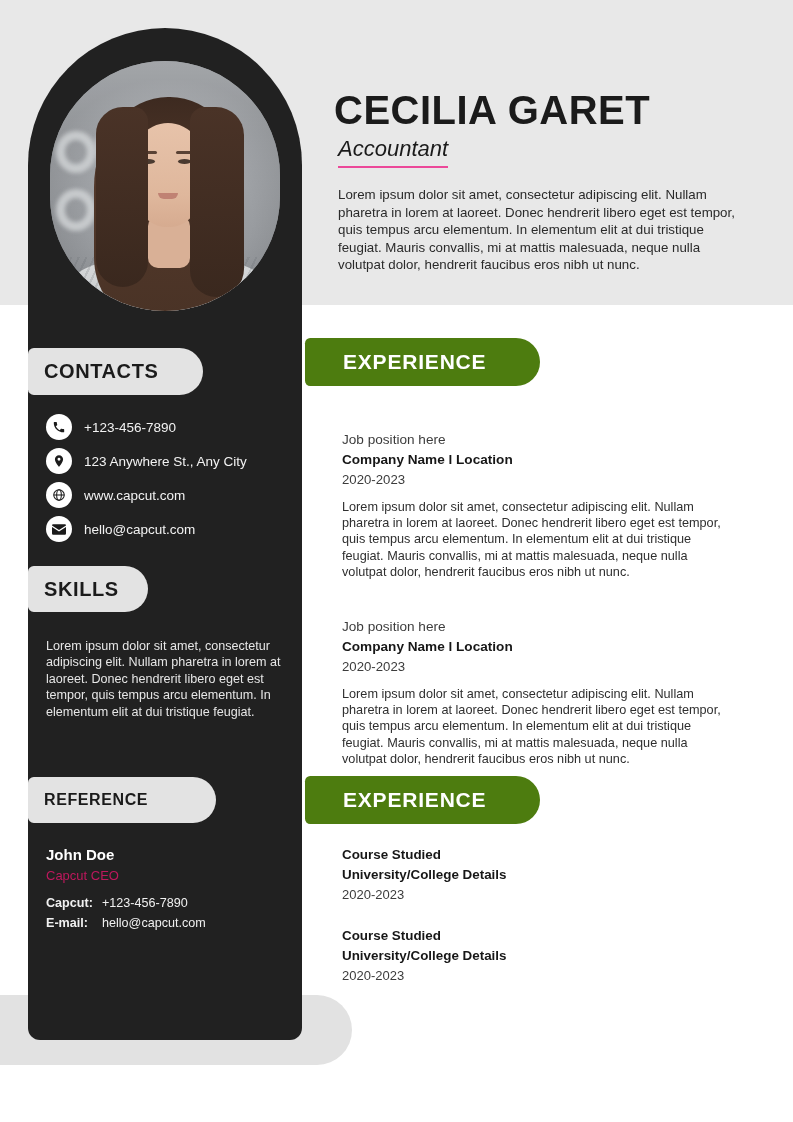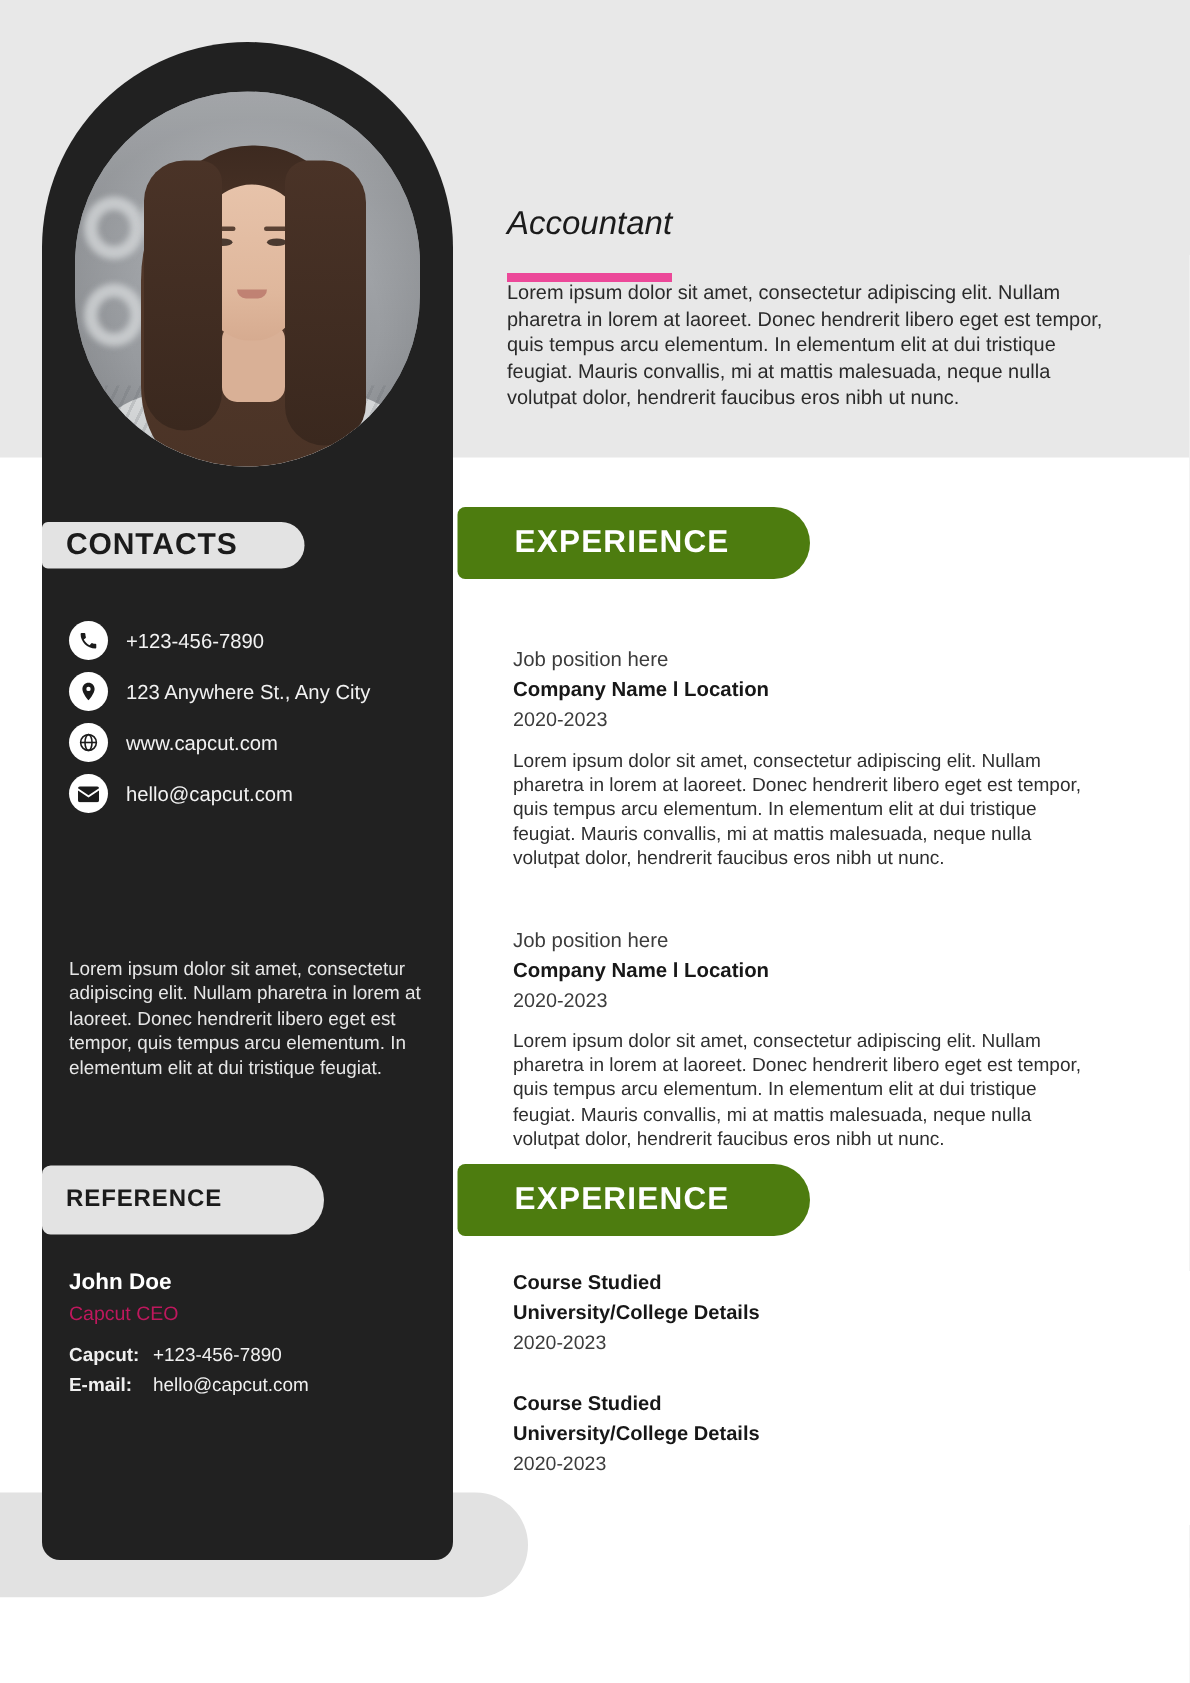--- a/index.html
+++ b/index.html
@@ -125,21 +125,21 @@
 
   
   .name {
     position: absolute; left: 334px; top: 88px;
     font-size: 40px; font-weight: bold; letter-spacing: .5px;
     color: #1b1b1b;
   }
   .role {
     position: absolute; left: 338px; top: 136px;
     font-size: 22px; font-style: italic; font-weight: 500; color: #1b1b1b;
-    padding-bottom: 20px; border-bottom: 6px solid #ec4899;
+    padding-bottom: 4px; border-bottom: 2px solid #ec4899;
   }
   .summary {
     position: absolute; left: 338px; top: 186px; width: 400px;
     font-size: 13.3px; line-height: 17.6px; color: #2a2a2a;
   }
 
   
   .contact-list { position: absolute; left: 46px; top: 410px; width: 250px; }
   .contact-row { display: flex; align-items: center; height: 34px; }
   .ci {
@@ -196,24 +196,25 @@
       <div class="ph-brow l"></div>
       <div class="ph-brow r"></div>
       <div class="ph-eye l"></div>
       <div class="ph-eye r"></div>
       <div class="ph-mouth"></div>
       <div class="ph-hair-front-l"></div>
       <div class="ph-hair-front-r"></div>
     </div>
   </div>
 
+  <div class="name">CECILIA GARET</div>
   <div class="role">Accountant</div>
   <div class="summary">Lorem ipsum dolor sit amet, consectetur adipiscing elit. Nullam pharetra in lorem at laoreet. Donec hendrerit libero eget est tempor, quis tempus arcu elementum. In elementum elit at dui tristique feugiat. Mauris convallis, mi at mattis malesuada, neque nulla volutpat dolor, hendrerit faucibus eros nibh ut nunc.</div>
 
-  <div class="tab-light" style="left:28px; top:348px; width:175px; height:31px; font-size:20px;">
+  <div class="tab-light" style="left:28px; top:348px; width:175px; height:47px; font-size:20px;">
     <span>CONTACTS</span>
   </div>
 
   <div class="contact-list">
     <div class="contact-row">
       <span class="ci">
         <svg width="14" height="14" viewBox="0 0 24 24" fill="#1b1b1b">
             <path d="M6.6 10.8c1.4 2.7 3.9 5.2 6.6 6.6l2.2-2.2c.3-.3.7-.4 1-.2 1.1.4 2.3.6 3.5.6.6 0 1 .4 1 1V20c0 .6-.4 1-1 1C10.4 21 3 13.6 3 4.5 3 3.9 3.4 3.5 4 3.5h3.4c.6 0 1 .4 1 1 0 1.2.2 2.4.6 3.5.1.3 0 .7-.2 1l-2.2 1.8z"></path>
           </svg>
       </span>
@@ -241,20 +242,23 @@
       <span class="ci">
         <svg width="14" height="11" viewBox="0 0 24 18" fill="#1b1b1b">
             <path d="M2 0h20a2 2 0 0 1 2 2l-12 8L0 2a2 2 0 0 1 2-2z"></path>
             <path d="M0 4.6 12 12.6 24 4.6V16a2 2 0 0 1-2 2H2a2 2 0 0 1-2-2z"></path>
           </svg>
       </span>
       <span class="contact-txt">hello@capcut.com</span>
     </div>
   </div>
 
+  <div class="tab-light" style="left:28px; top:566px; width:120px; height:46px; font-size:20px;">
+    <span>SKILLS</span>
+  </div>
   <div class="skills-text">Lorem ipsum dolor sit amet, consectetur adipiscing elit. Nullam pharetra in lorem at laoreet. Donec hendrerit libero eget est tempor, quis tempus arcu elementum. In elementum elit at dui tristique feugiat.</div>
 
   <div class="tab-light" style="left:28px; top:777px; width:188px; height:46px; font-size:16px;">
     <span>REFERENCE</span>
   </div>
   <div class="ref-name">John Doe</div>
   <div class="ref-role">Capcut CEO</div>
   <div class="ref-rows">
     <div class="ref-row">
       <span class="ref-k">Capcut:</span>

